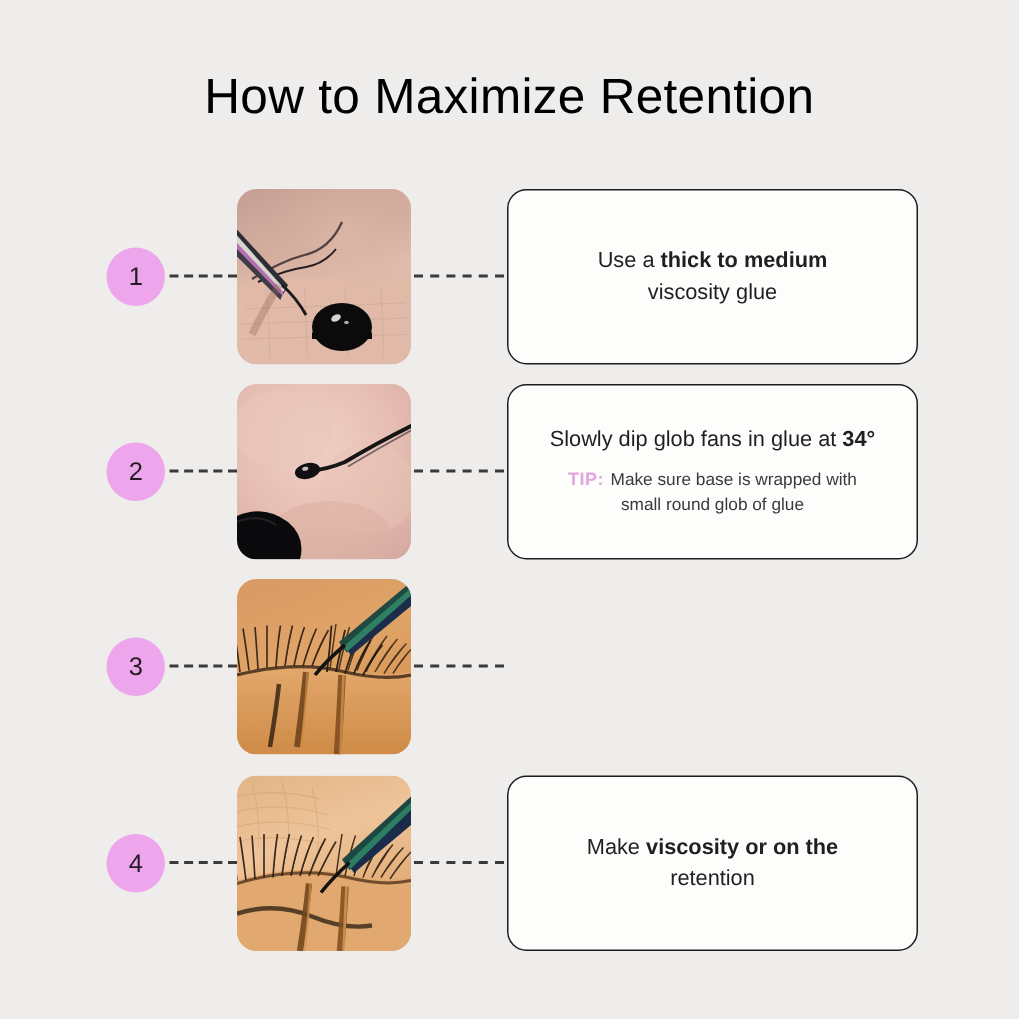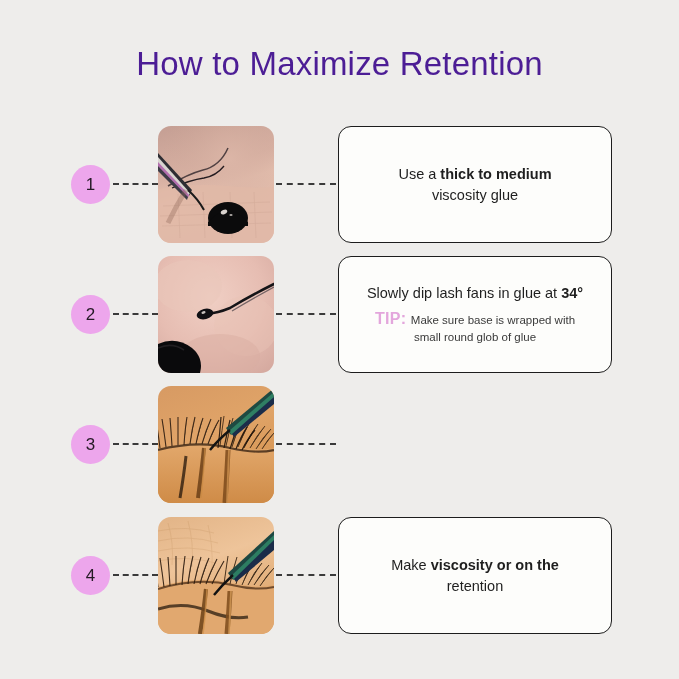--- a/index.html
+++ b/index.html
@@ -18,21 +18,21 @@
   
   #page-title {
     position: absolute;
     left: 0;
     top: 42px;
     width: 679px;
     text-align: center;
     font-size: 33px;
     font-weight: 300;
     letter-spacing: 0.2px;
-    color: #4c1d95;
+    color: #000000;
     line-height: 44px;
     white-space: nowrap;
   }
 
   
   .row {
     position: absolute;
     left: 0;
     width: 679px;
     height: 117px;
@@ -108,21 +108,21 @@
   }
   .card-line b { font-weight: 700; }
 
   .tip-block {
     margin-top: 6px;
     text-align: center;
     line-height: 17px;
   }
   .tip-label {
     color: #e3a6dc;
-    font-size: 16px;
+    font-size: 12px;
     font-weight: 700;
     font-style: normal;
     letter-spacing: 0.3px;
   }
   .tip-text {
     color: #3a3a3a;
     font-size: 11.5px;
   }
 </style>
 </head>
@@ -206,21 +206,21 @@
       <path d="M116 31 Q94 43 74 55" stroke="#2a2730" stroke-width="1.2" fill="none" opacity="0.6"></path>
       <ellipse cx="47" cy="58" rx="8.5" ry="5.2" fill="#101014" transform="rotate(-14 47 58)"></ellipse>
       <ellipse cx="45.5" cy="56.5" rx="2.1" ry="1.3" fill="#e8e2dd" opacity="0.85" transform="rotate(-14 45.5 56.5)"></ellipse>
       <path d="M0 88 Q18 80 34 92 Q46 102 42 117 L0 117 Z" fill="#0a0a0c"></path>
       <path d="M0 92 Q14 86 26 94" stroke="#3a3338" stroke-width="1.6" fill="none" opacity="0.5"></path>
     </svg>
   </div>
   <div class="dash dash-right"></div>
   <div class="card">
     <div class="card-line">
-      <span>Slowly dip lash fans in glue at </span><b>34°</b><span></span>
+      <span>Slowly dip glob fans in glue at </span><b>34°</b><span></span>
     </div>
     <div class="tip-block">
       <span class="tip-label">TIP:</span>
       <span class="tip-text">Make sure base is wrapped with</span>
       <div class="tip-text">small round glob of glue</div>
     </div>
   </div>
 </div>
 
 <div class="row row-3">

